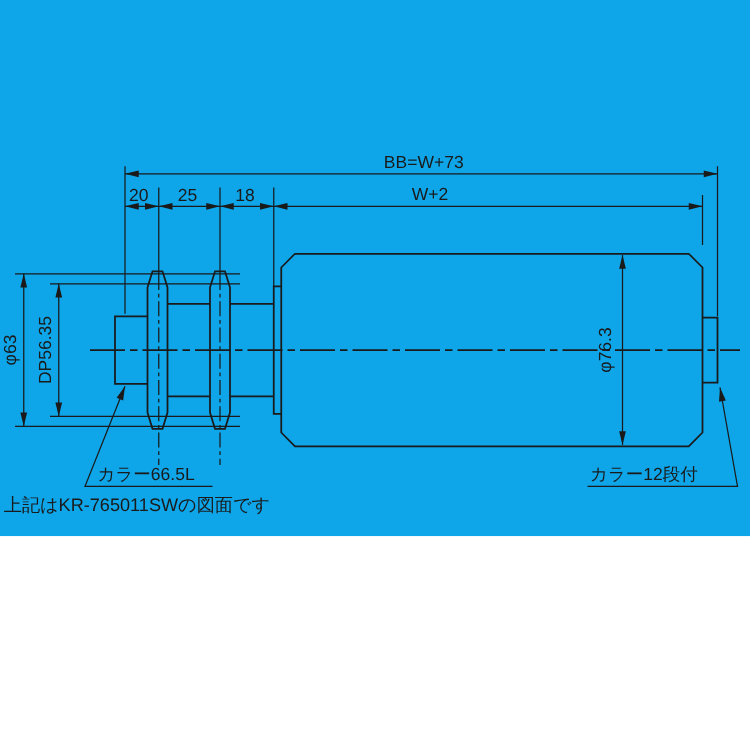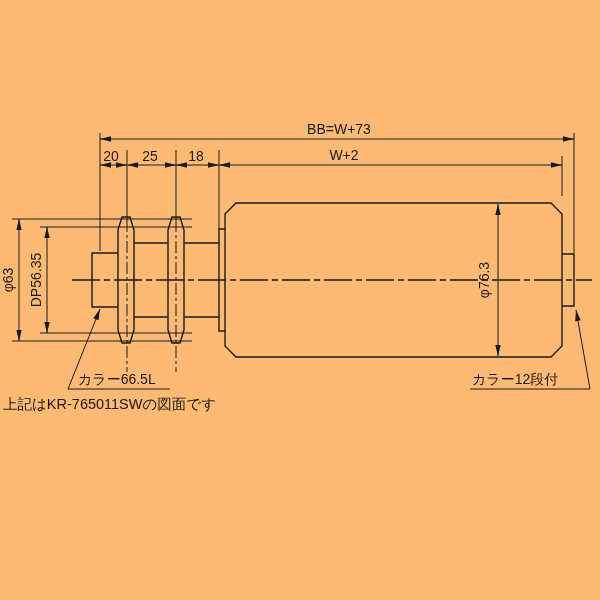--- a/index.html
+++ b/index.html
@@ -4,22 +4,22 @@
 <style>
   html, body {
     margin: 0;
     padding: 0;
     background: #ffffff;
     font-family: "Liberation Sans", "DejaVu Sans", sans-serif;
   }
   .canvas {
     position: relative;
     width: 600px;
-    height: 600px;
-    background: #fdba74;
+    height: 429px;
+    background: #0ea5e9;
     overflow: hidden;
   }
   svg text {
     fill: #1a1a1a;
     font-family: "Liberation Sans", "DejaVu Sans", sans-serif;
     font-size: 14px;
   }
   svg .note { font-size: 14.5px; }
   svg line, svg polyline, svg path, svg polygon.outline {
     stroke: #1a1a1a;

